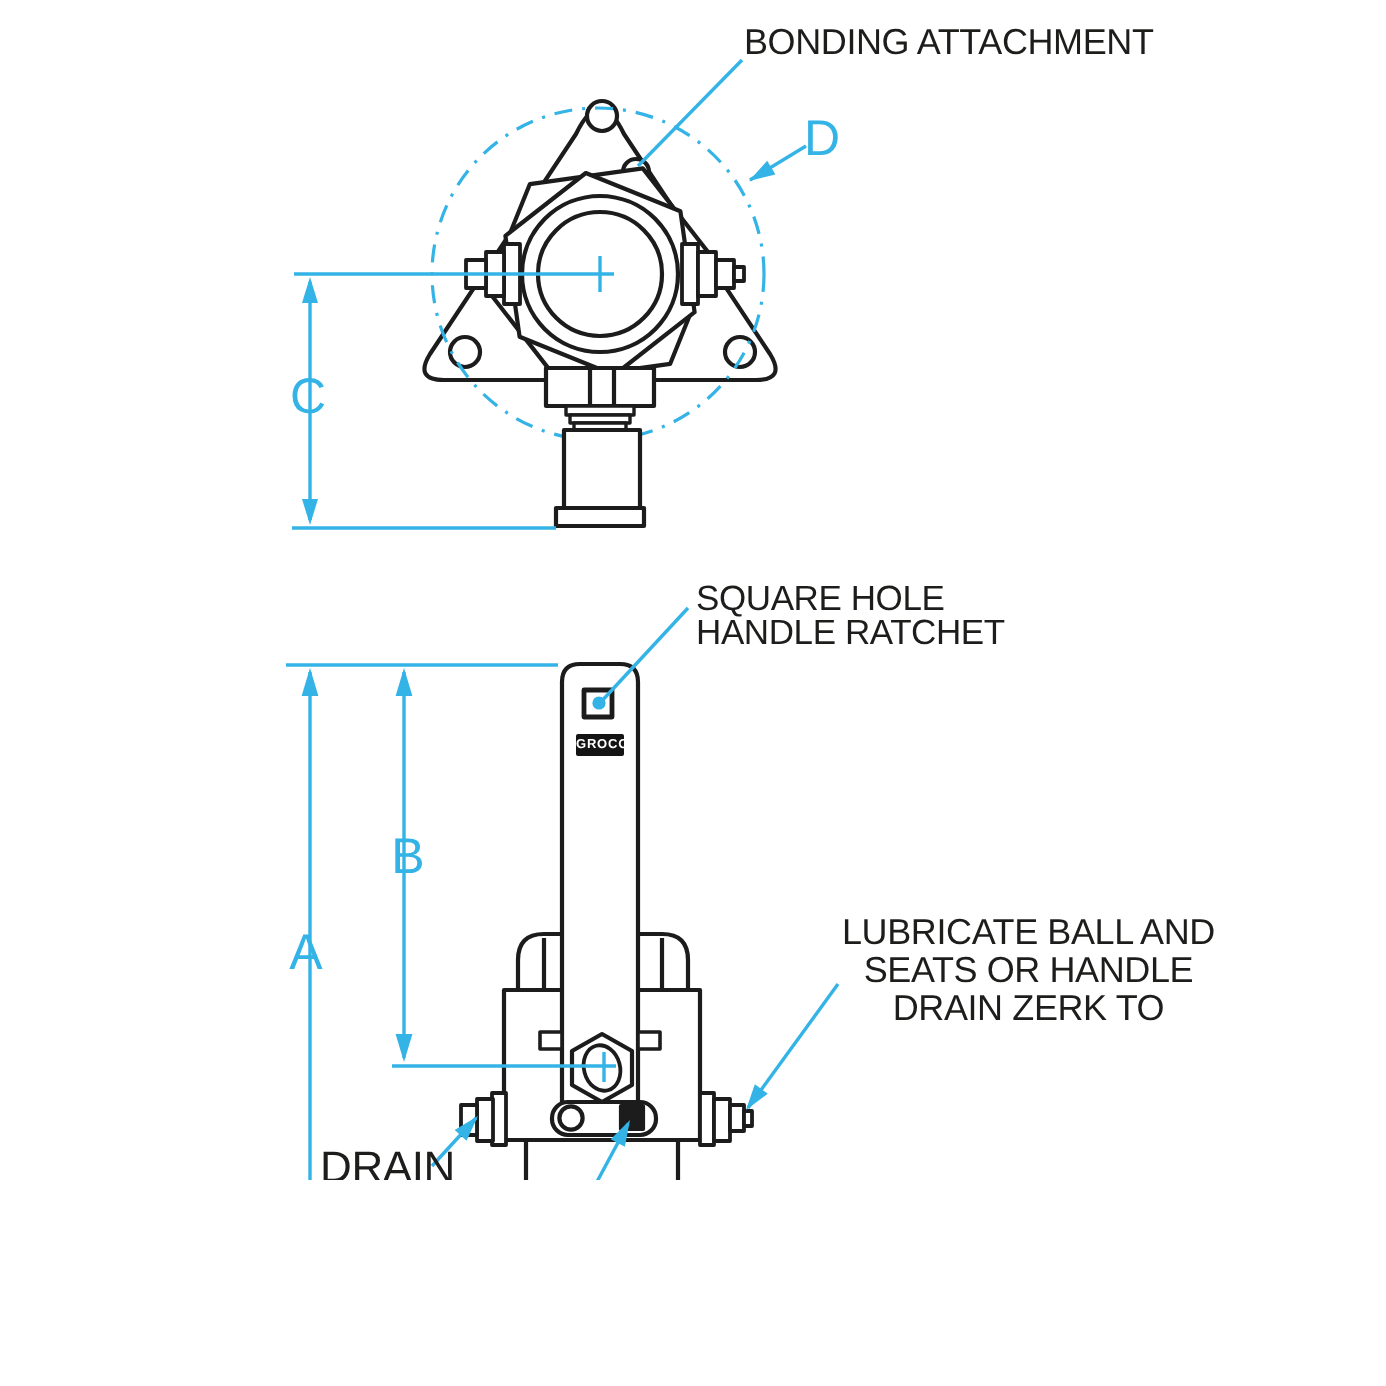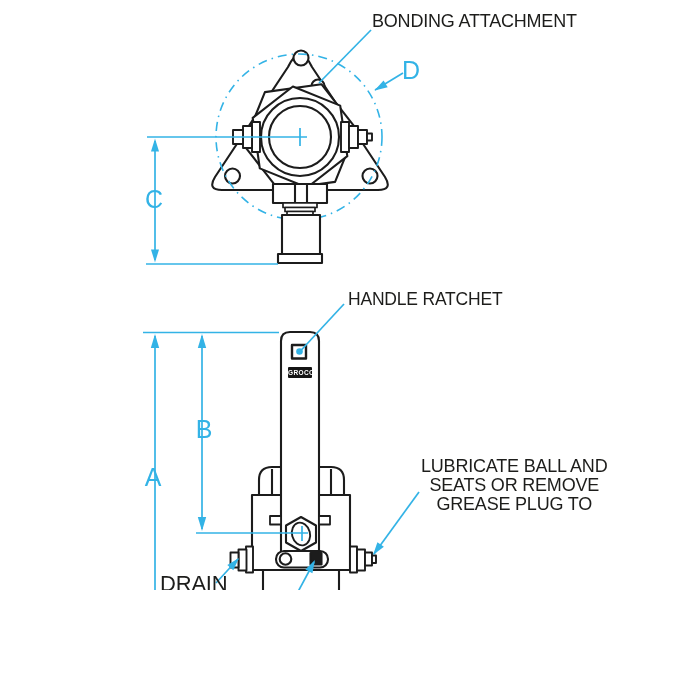--- a/index.html
+++ b/index.html
@@ -157,27 +157,28 @@
       <path d="M0 0 L13 -4 L13 4 Z" transform="translate(239,558) rotate(132)" stroke="none"></path>
 
       <line x1="271" y1="642" x2="314" y2="562"></line>
       <path d="M0 0 L13 -4 L13 4 Z" transform="translate(315,560) rotate(118)" stroke="none"></path>
     </g>
   </svg>
 
   <div class="note" id="note-bonding">BONDING ATTACHMENT</div>
 
   <div class="note" id="note-square">
+    <div>SQUARE HOLE</div>
     <div>HANDLE RATCHET</div>
   </div>
 
   <div class="note" id="note-lubricate">
     <div>LUBRICATE BALL AND</div>
-    <div>SEATS OR REMOVE</div>
-    <div>GREASE PLUG TO</div>
+    <div>SEATS OR HANDLE</div>
+    <div>DRAIN ZERK TO</div>
   </div>
 
   <div class="note" id="note-drain">
     <div>DRAIN</div>
     <div>BALL</div>
   </div>
 
   <div class="note" id="note-pin">
   </div>
 

